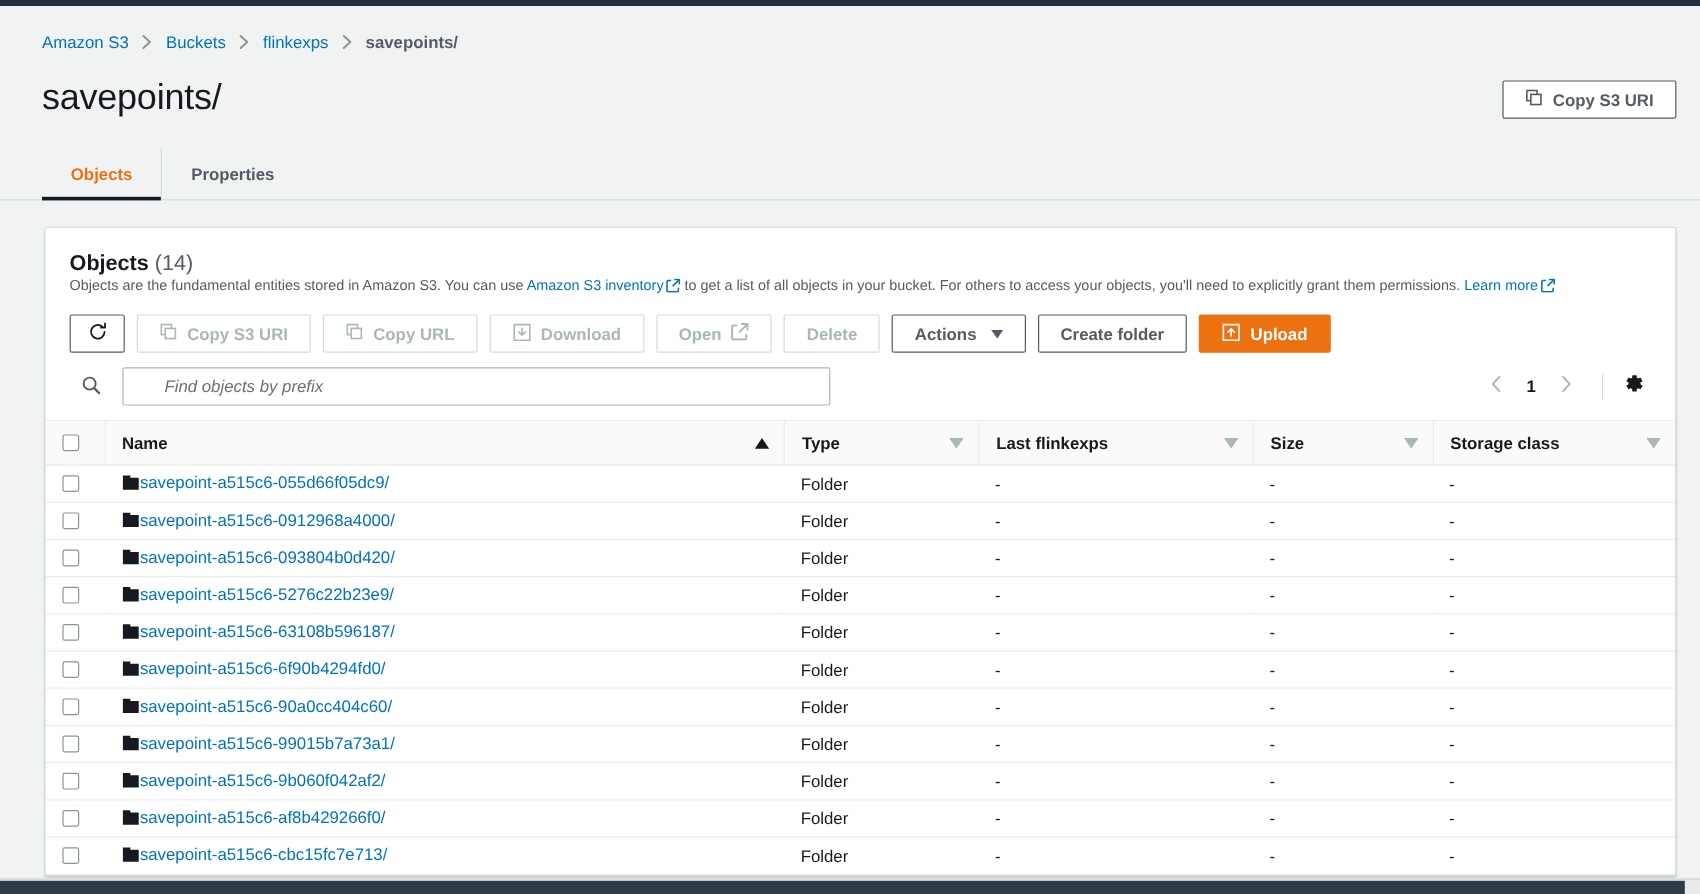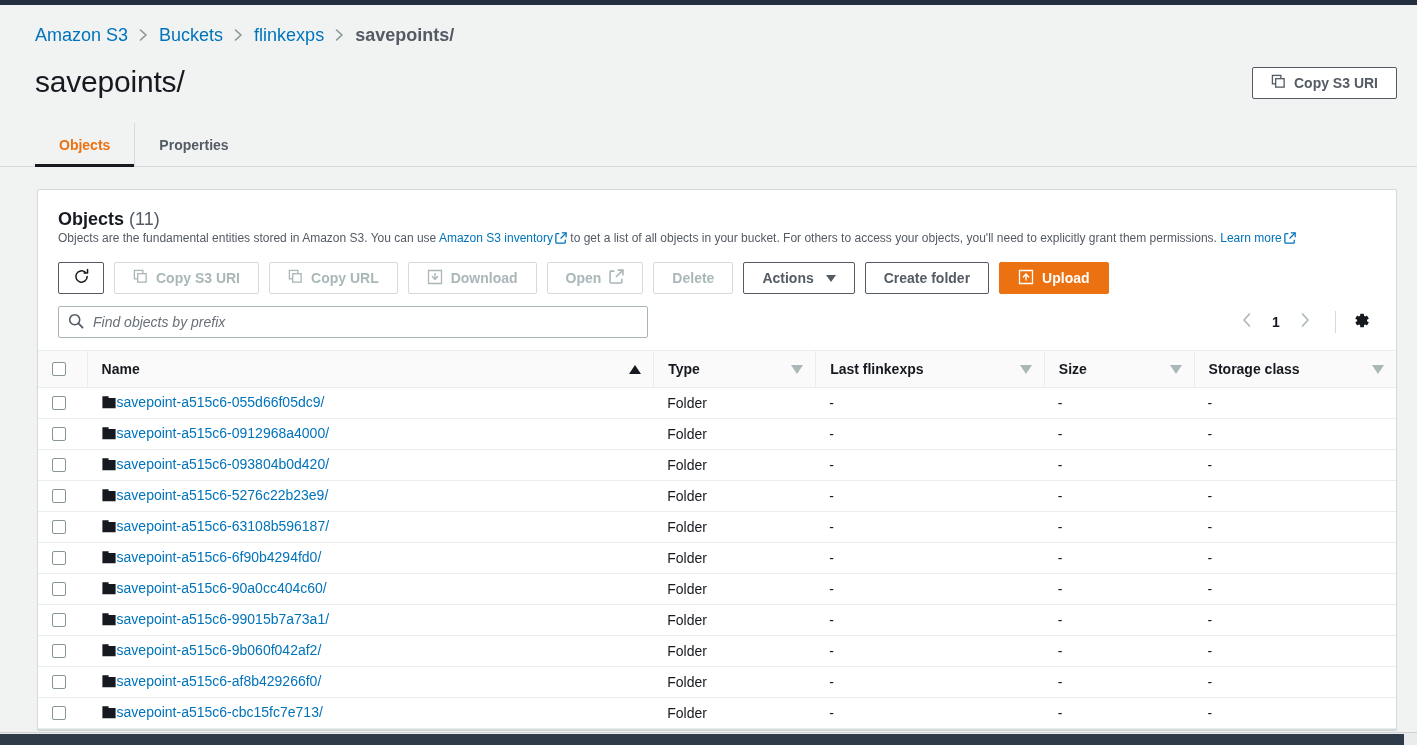--- a/index.html
+++ b/index.html
@@ -27,21 +27,21 @@
     top: 5px; left: 0;
     width: 1417px;
     height: 740px;
   }
 
   
   .breadcrumb {
     display: flex;
     align-items: center;
     padding: 20px 0 0 35px;
-    font-size: 18px;
+    font-size: 14px;
     height: 20px;
   }
   .crumb-link {
     color: #0073bb;
     text-decoration: none;
     cursor: pointer;
     white-space: nowrap;
   }
   .crumb-current {
     color: #545b64;
@@ -215,20 +215,21 @@
     height: 32px;
     padding: 0 10px 0 34px;
     font-size: 14px;
     font-family: "Liberation Sans", sans-serif;
     font-style: italic;
     color: #16191f;
     border: 1px solid #aab7b8;
     border-radius: 2px;
     outline: none;
     background: #ffffff;
+    margin-left: 44px;
   }
   .search-input::placeholder { color: #687078; font-style: italic; }
   .search-icon-wrap {
     position: absolute;
     left: 10px; top: 7px;
     pointer-events: none;
     color: #545b64;
   }
   .pager {
     display: flex;
@@ -426,21 +427,21 @@
     <div class="tab">
       <span>Properties</span>
     </div>
   </div>
 
   <div class="card">
 
     <div class="card-head">
       <div class="card-title">
         <span>Objects</span>
-        <span class="count">(11)</span>
+        <span class="count">(14)</span>
       </div>
       <div class="card-desc">
         <span>Objects are the fundamental entities stored in Amazon S3. You can use </span><a class="inline-link">Amazon S3 inventory</a><span class="ext-icon"><svg width="12" height="12" viewBox="0 0 14 14">
               <path d="M5 2 H2 a1 1 0 0 0-1 1 v9 a1 1 0 0 0 1 1 h9 a1 1 0 0 0 1-1 V9" fill="none" stroke="#0073bb" stroke-width="1.5"></path>
               <path d="M8 1 H13 V6" fill="none" stroke="#0073bb" stroke-width="1.5"></path>
               <path d="M13 1 L6.5 7.5" fill="none" stroke="#0073bb" stroke-width="1.5"></path>
             </svg></span><span> to get a list of all objects in your bucket. For others to access your objects, you'll need to explicitly grant them permissions. </span><a class="inline-link">Learn more</a><span class="ext-icon"><svg width="12" height="12" viewBox="0 0 14 14">
               <path d="M5 2 H2 a1 1 0 0 0-1 1 v9 a1 1 0 0 0 1 1 h9 a1 1 0 0 0 1-1 V9" fill="none" stroke="#0073bb" stroke-width="1.5"></path>
               <path d="M8 1 H13 V6" fill="none" stroke="#0073bb" stroke-width="1.5"></path>
               <path d="M13 1 L6.5 7.5" fill="none" stroke="#0073bb" stroke-width="1.5"></path>

